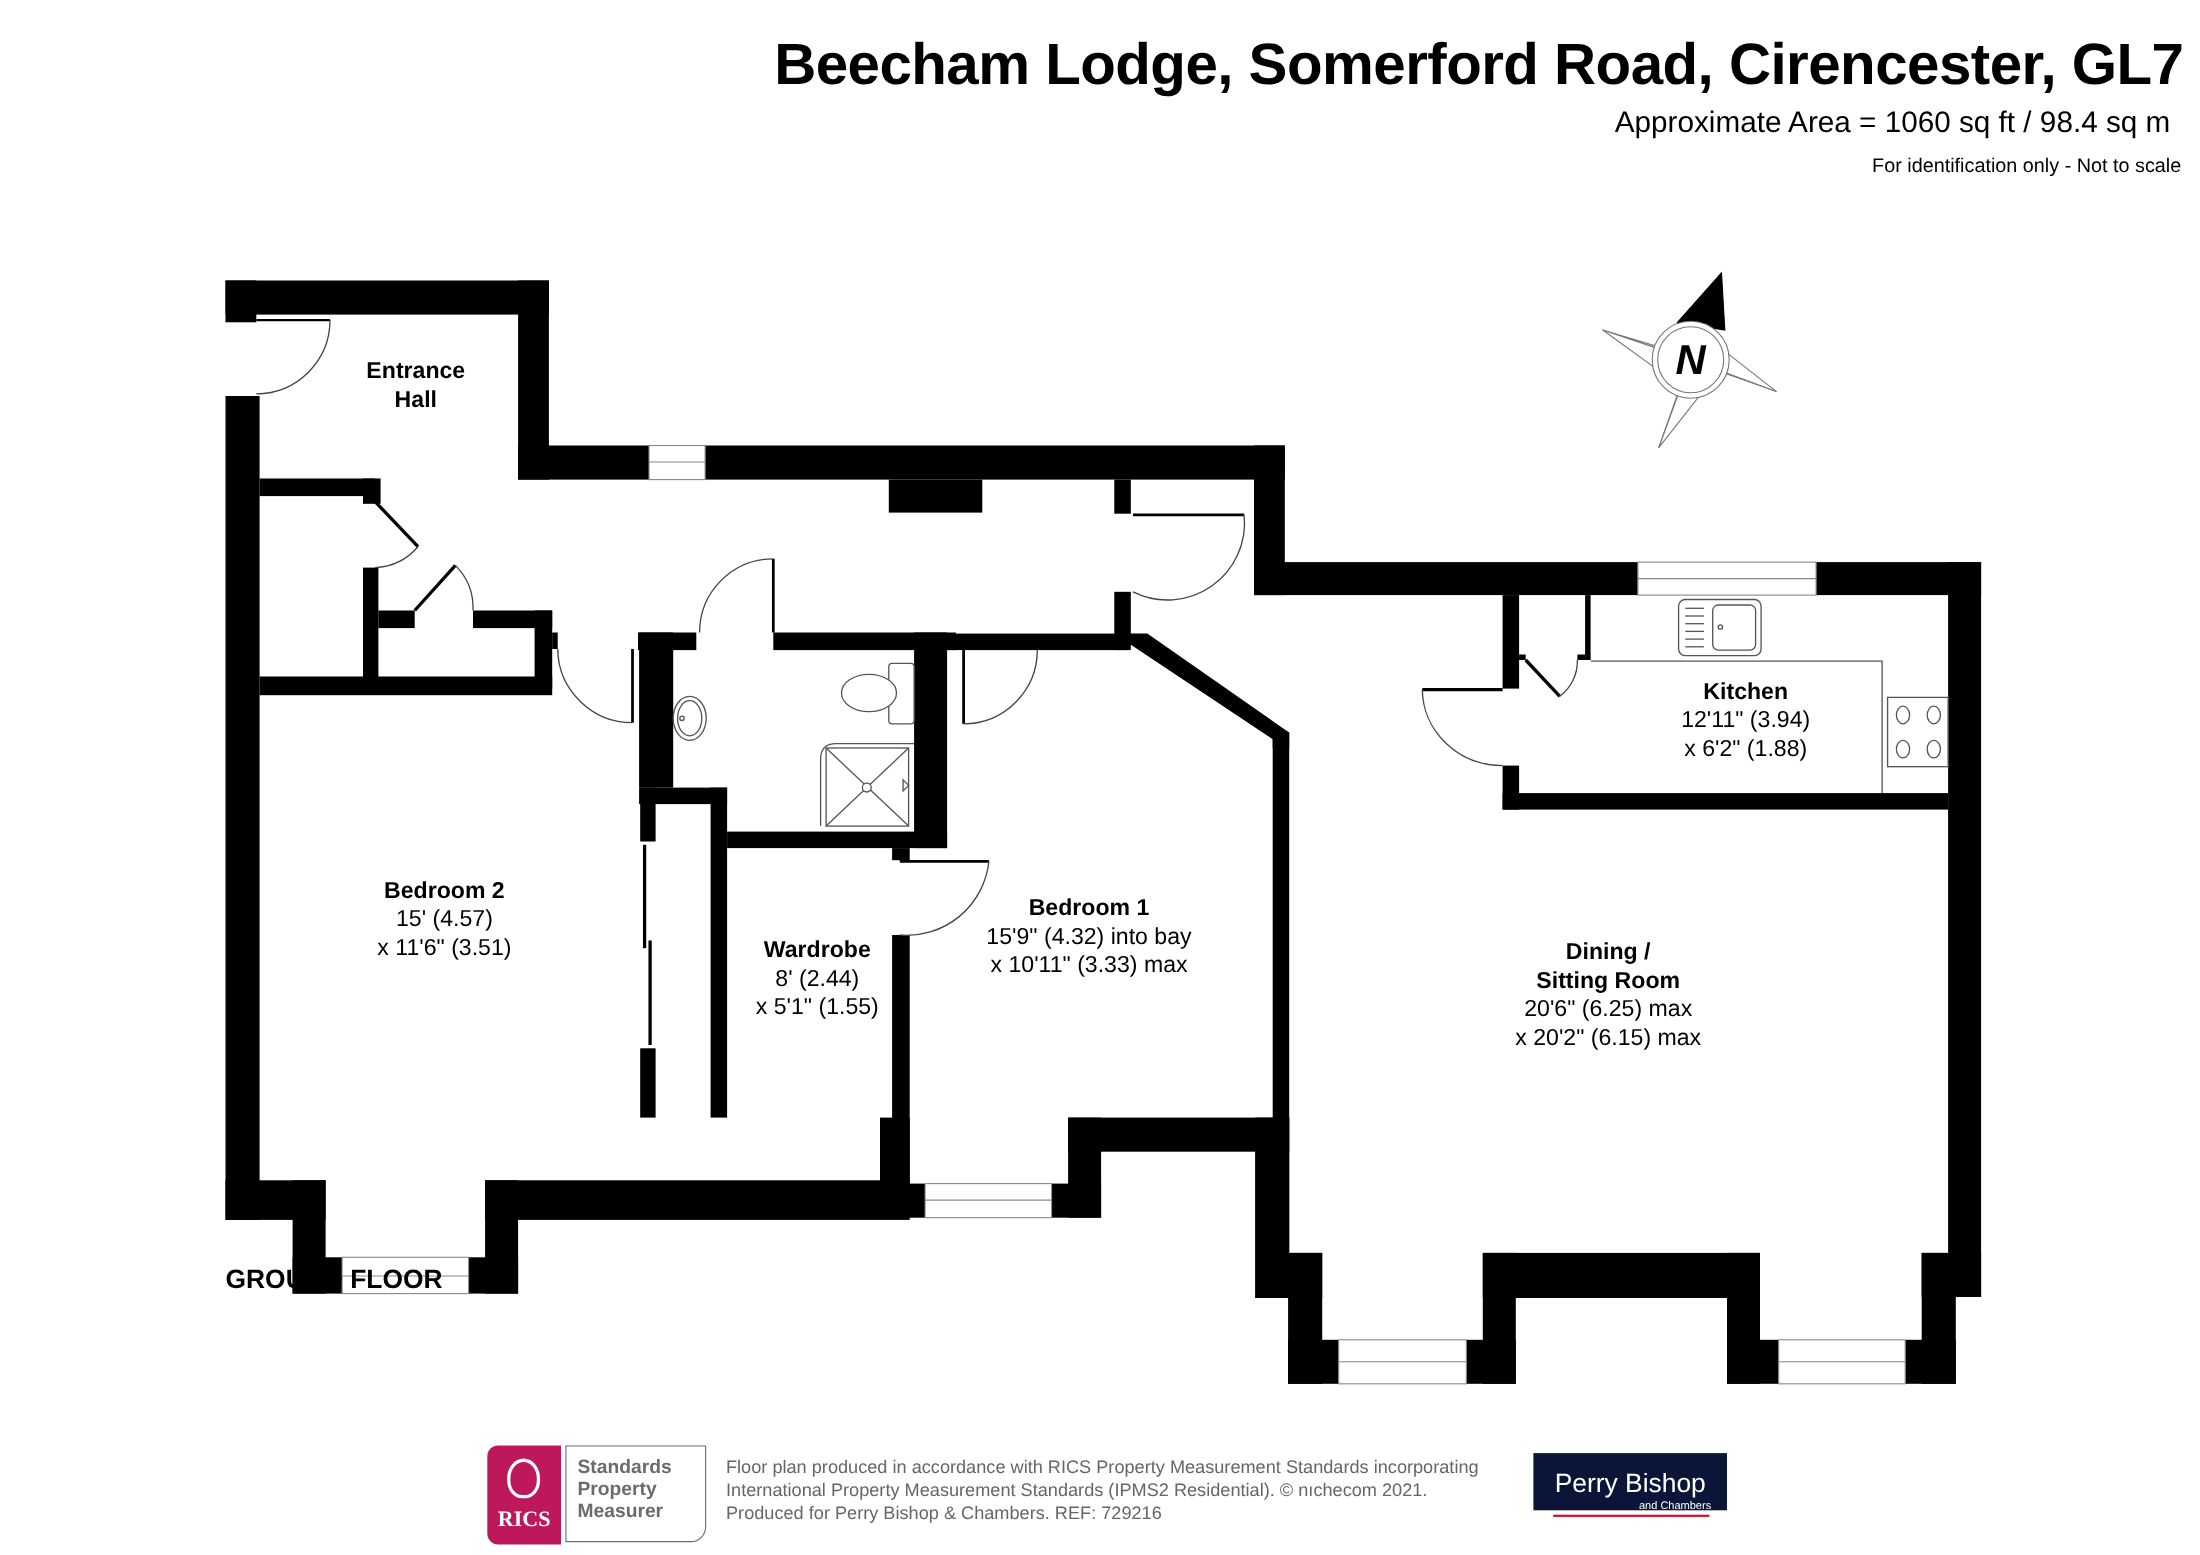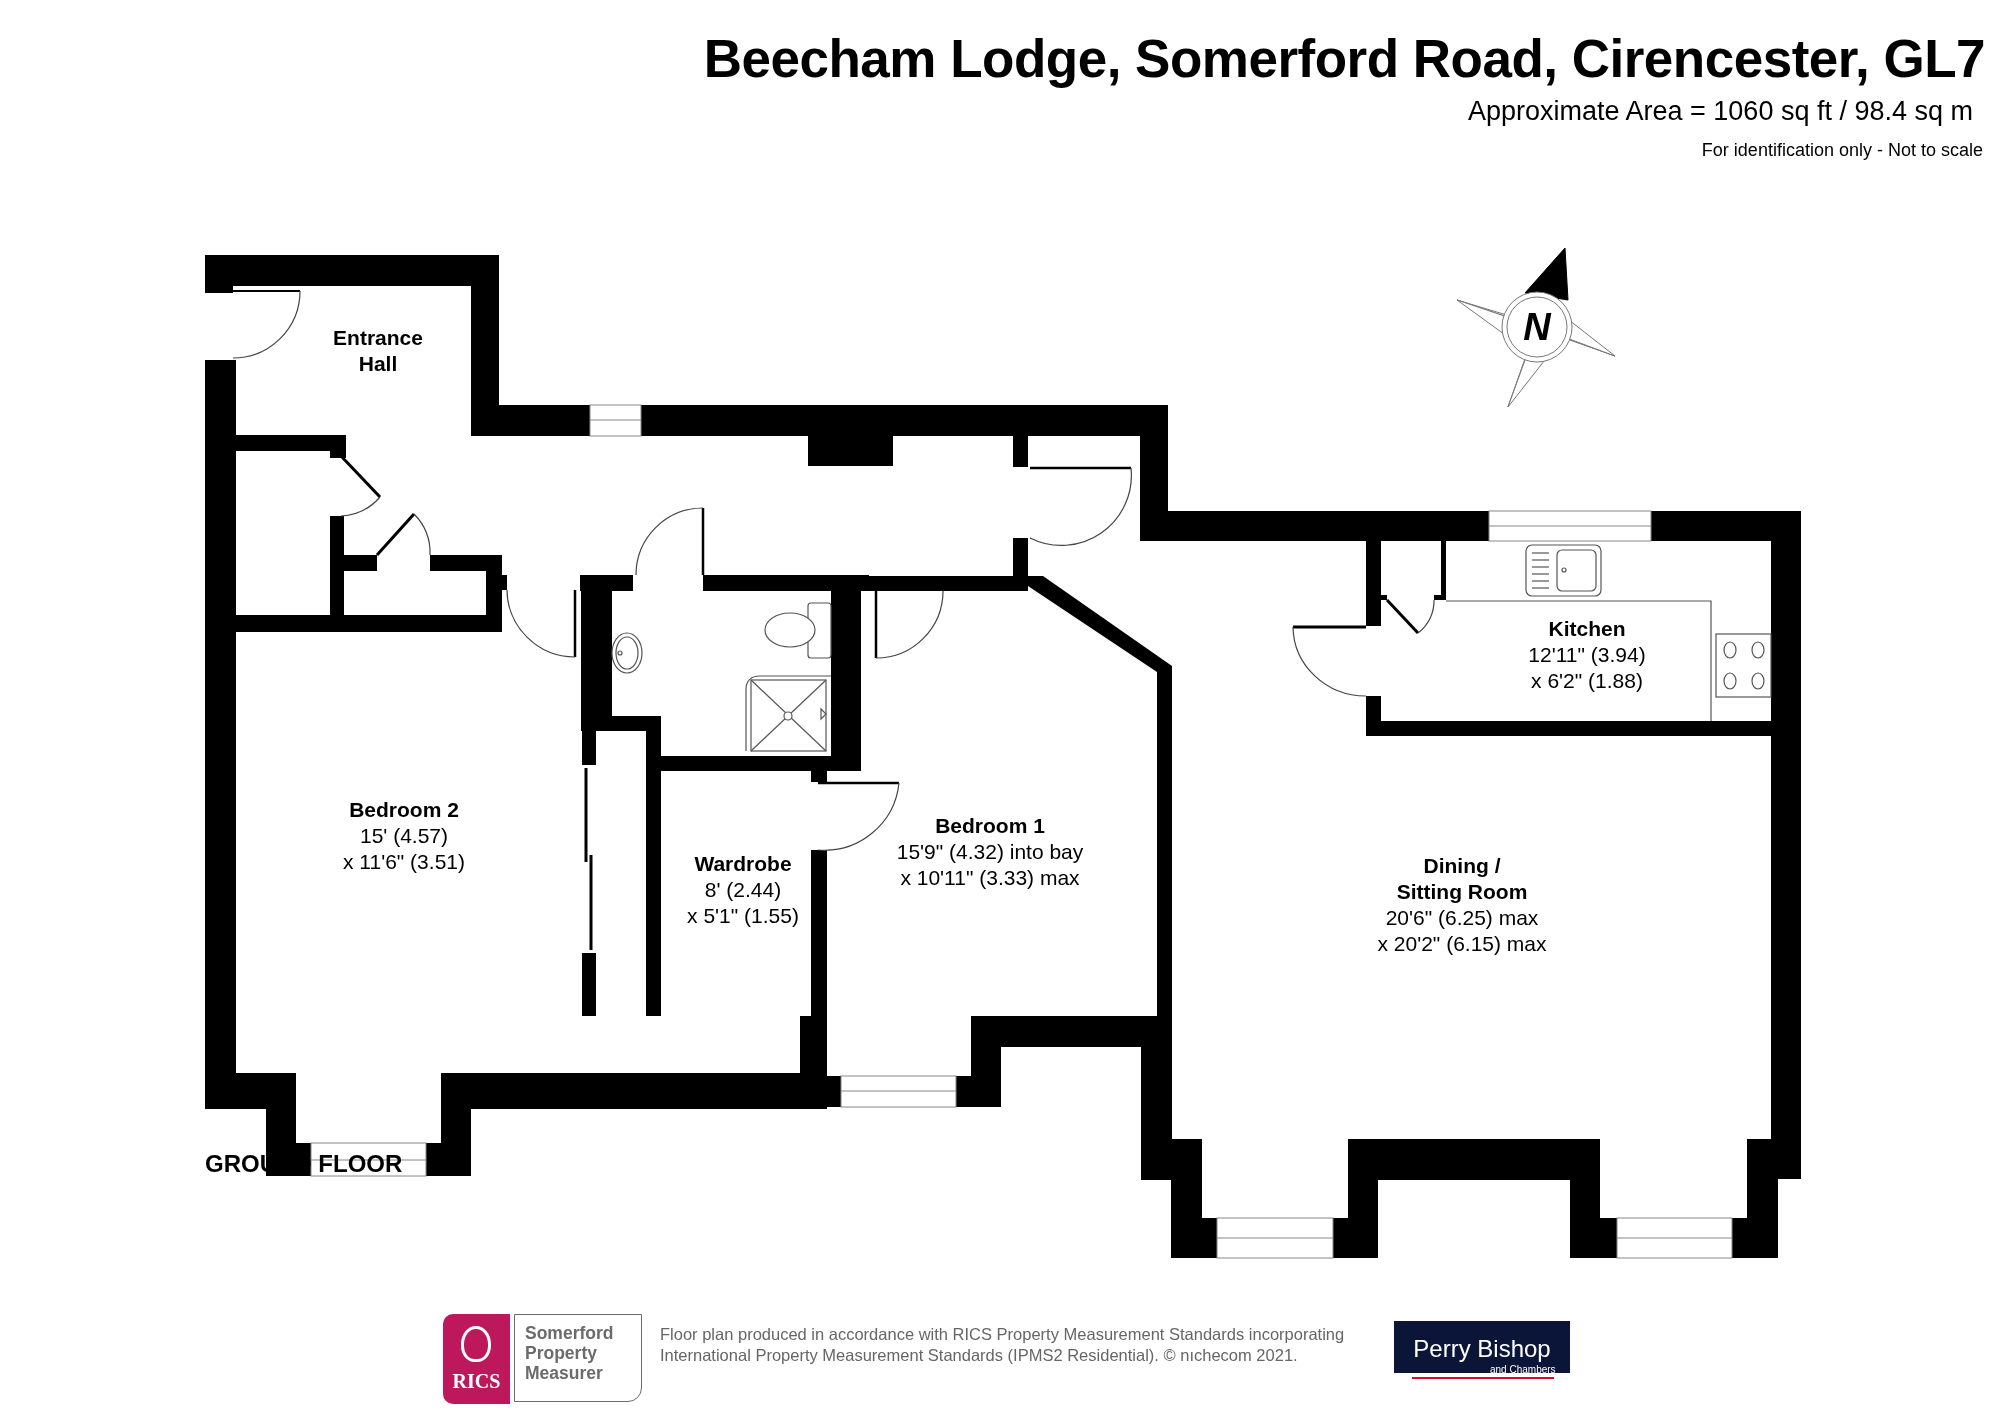--- a/index.html
+++ b/index.html
@@ -242,26 +242,27 @@
   </div>
 
 <div class="floor-label">GROUND FLOOR</div>
 
 <div class="rics-badge">
   <div class="rics-gray">
     <div class="lion"></div>
     <div class="rtxt">RICS</div>
   </div>
   <div class="rics-white">
-    <span>Somerford</span>
+    <span>Standards</span>
     <span>Property</span>
     <span>Measurer</span>
   </div>
 </div>
 <div class="footer-text">
   <span>Floor plan produced in accordance with RICS Property Measurement Standards incorporating</span>
   <span>International Property Measurement Standards (IPMS2 Residential).   © nıchecom 2021.</span>
+  <span>Produced for Perry Bishop &amp; Chambers.   REF:  729216</span>
 </div>
 <div class="brand">
   <div class="bn">Perry Bishop</div>
   <div class="bs">and Chambers</div>
   <div class="bl"></div>
 </div>
 
 </body></html>

